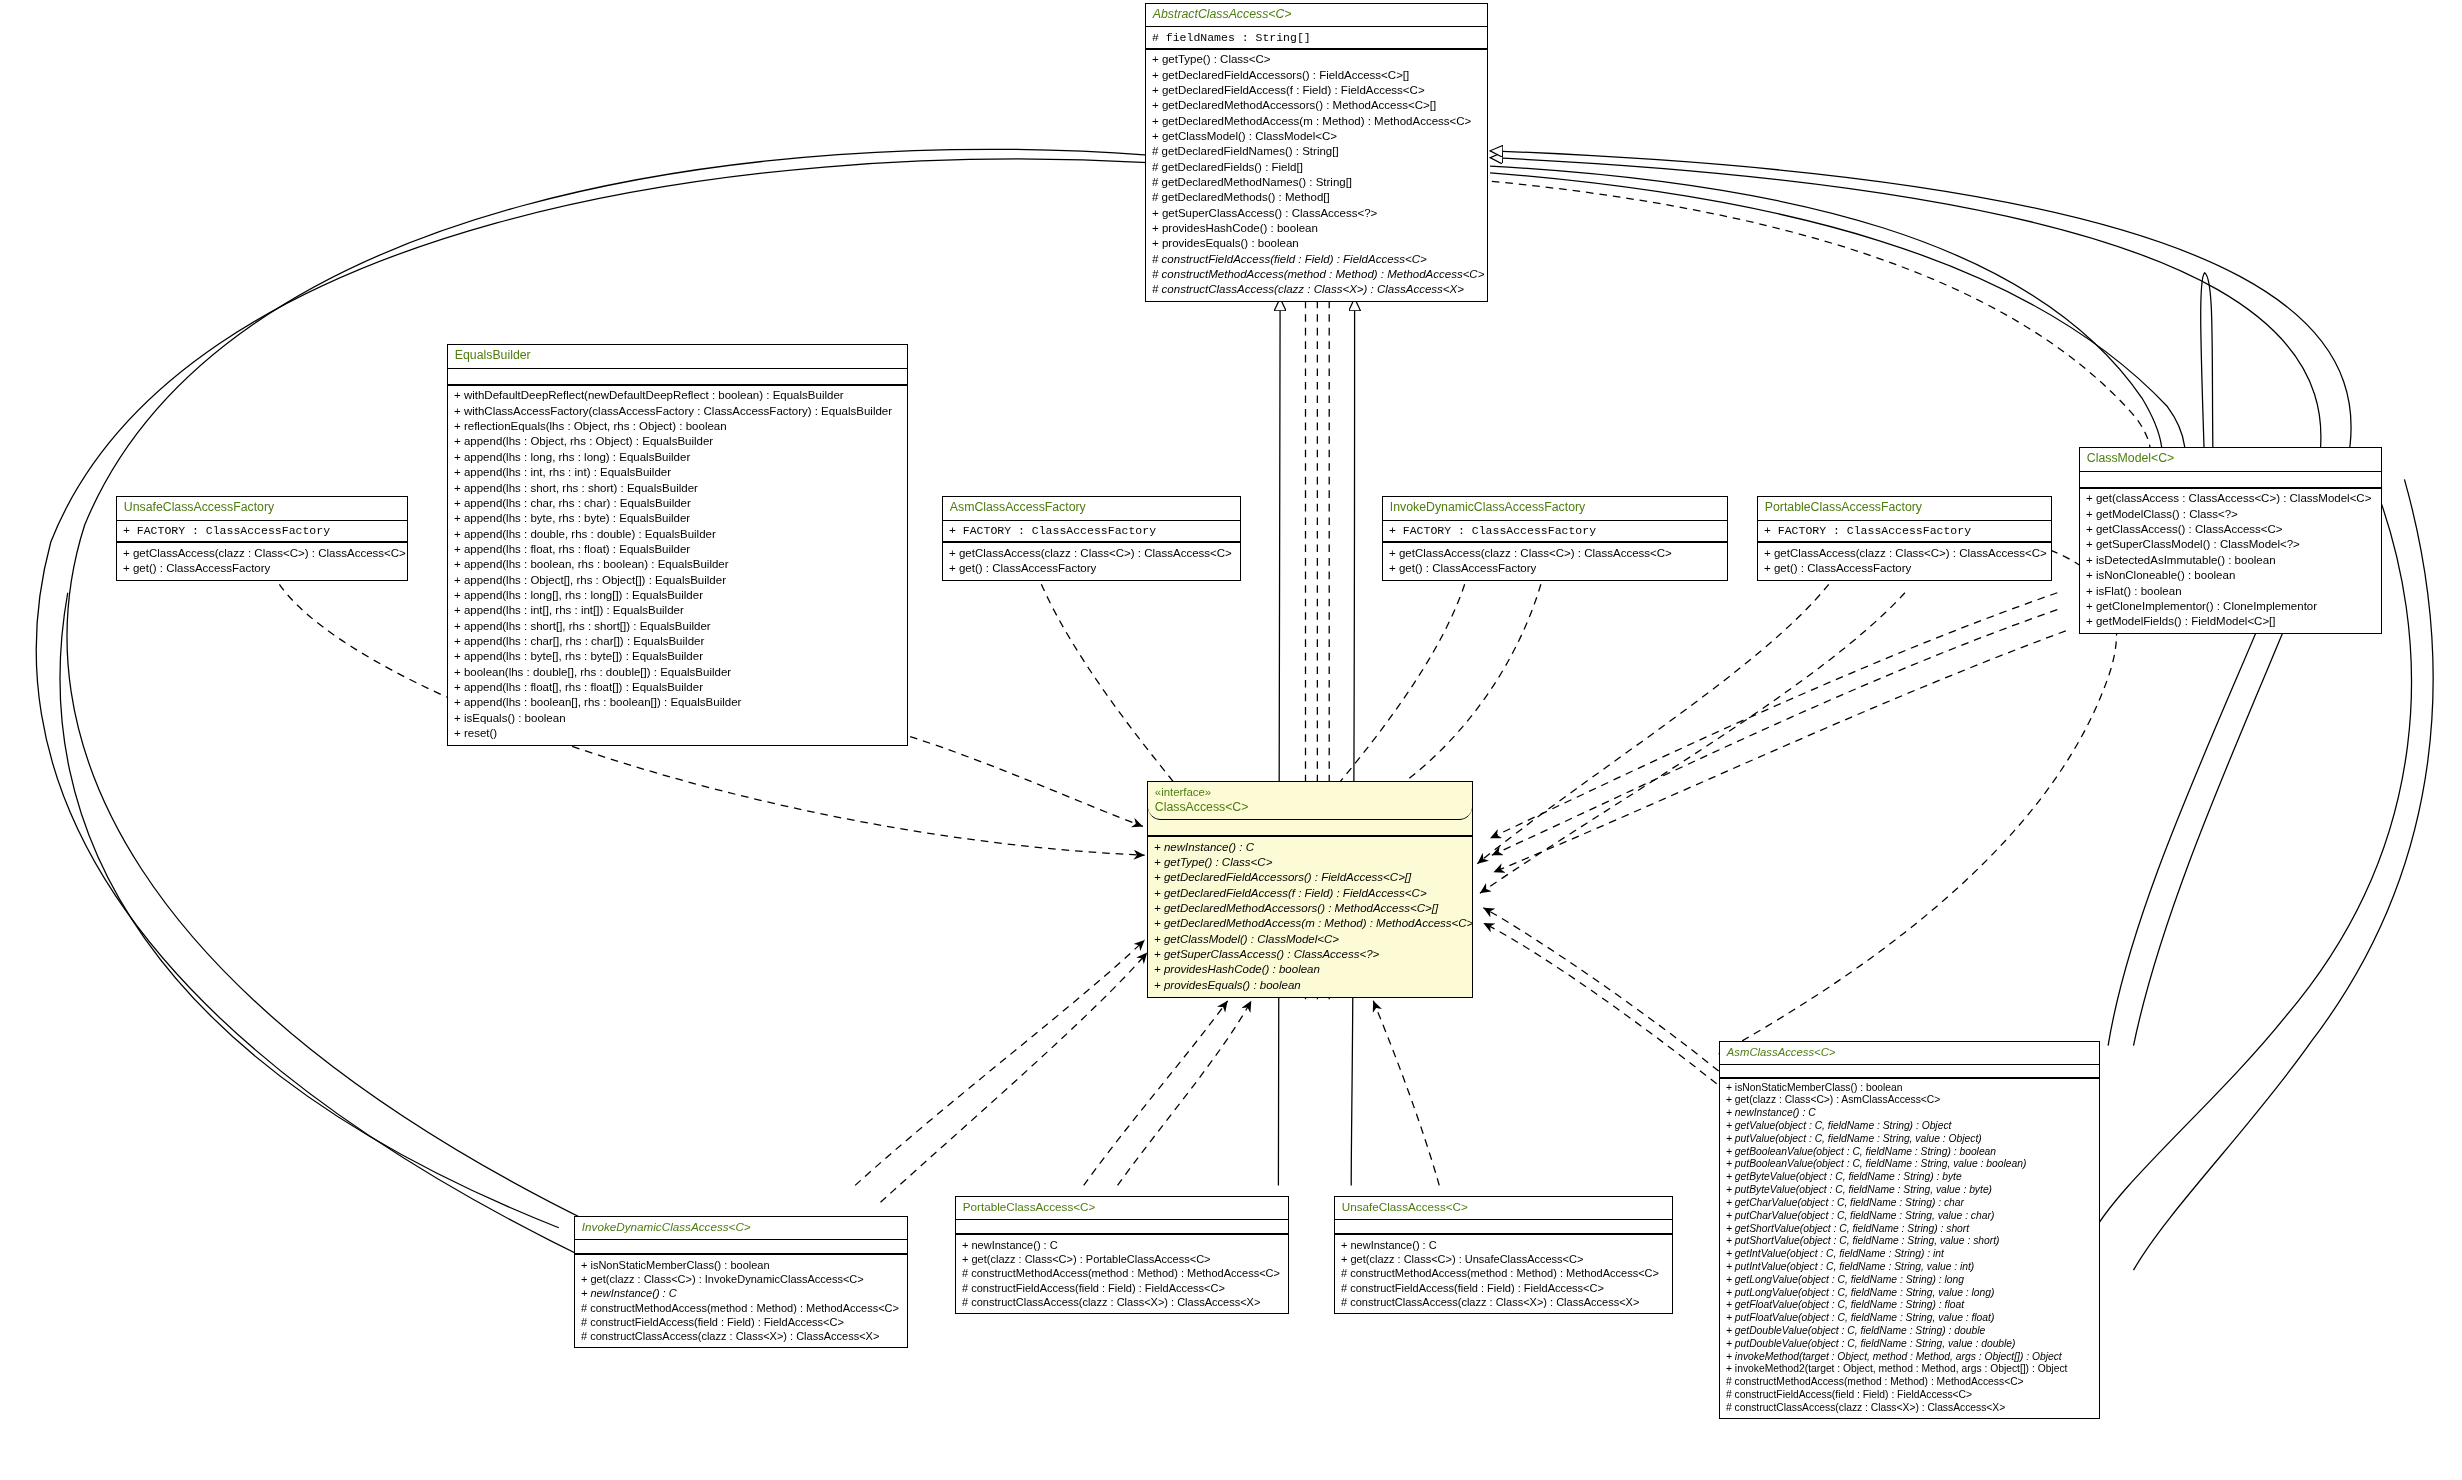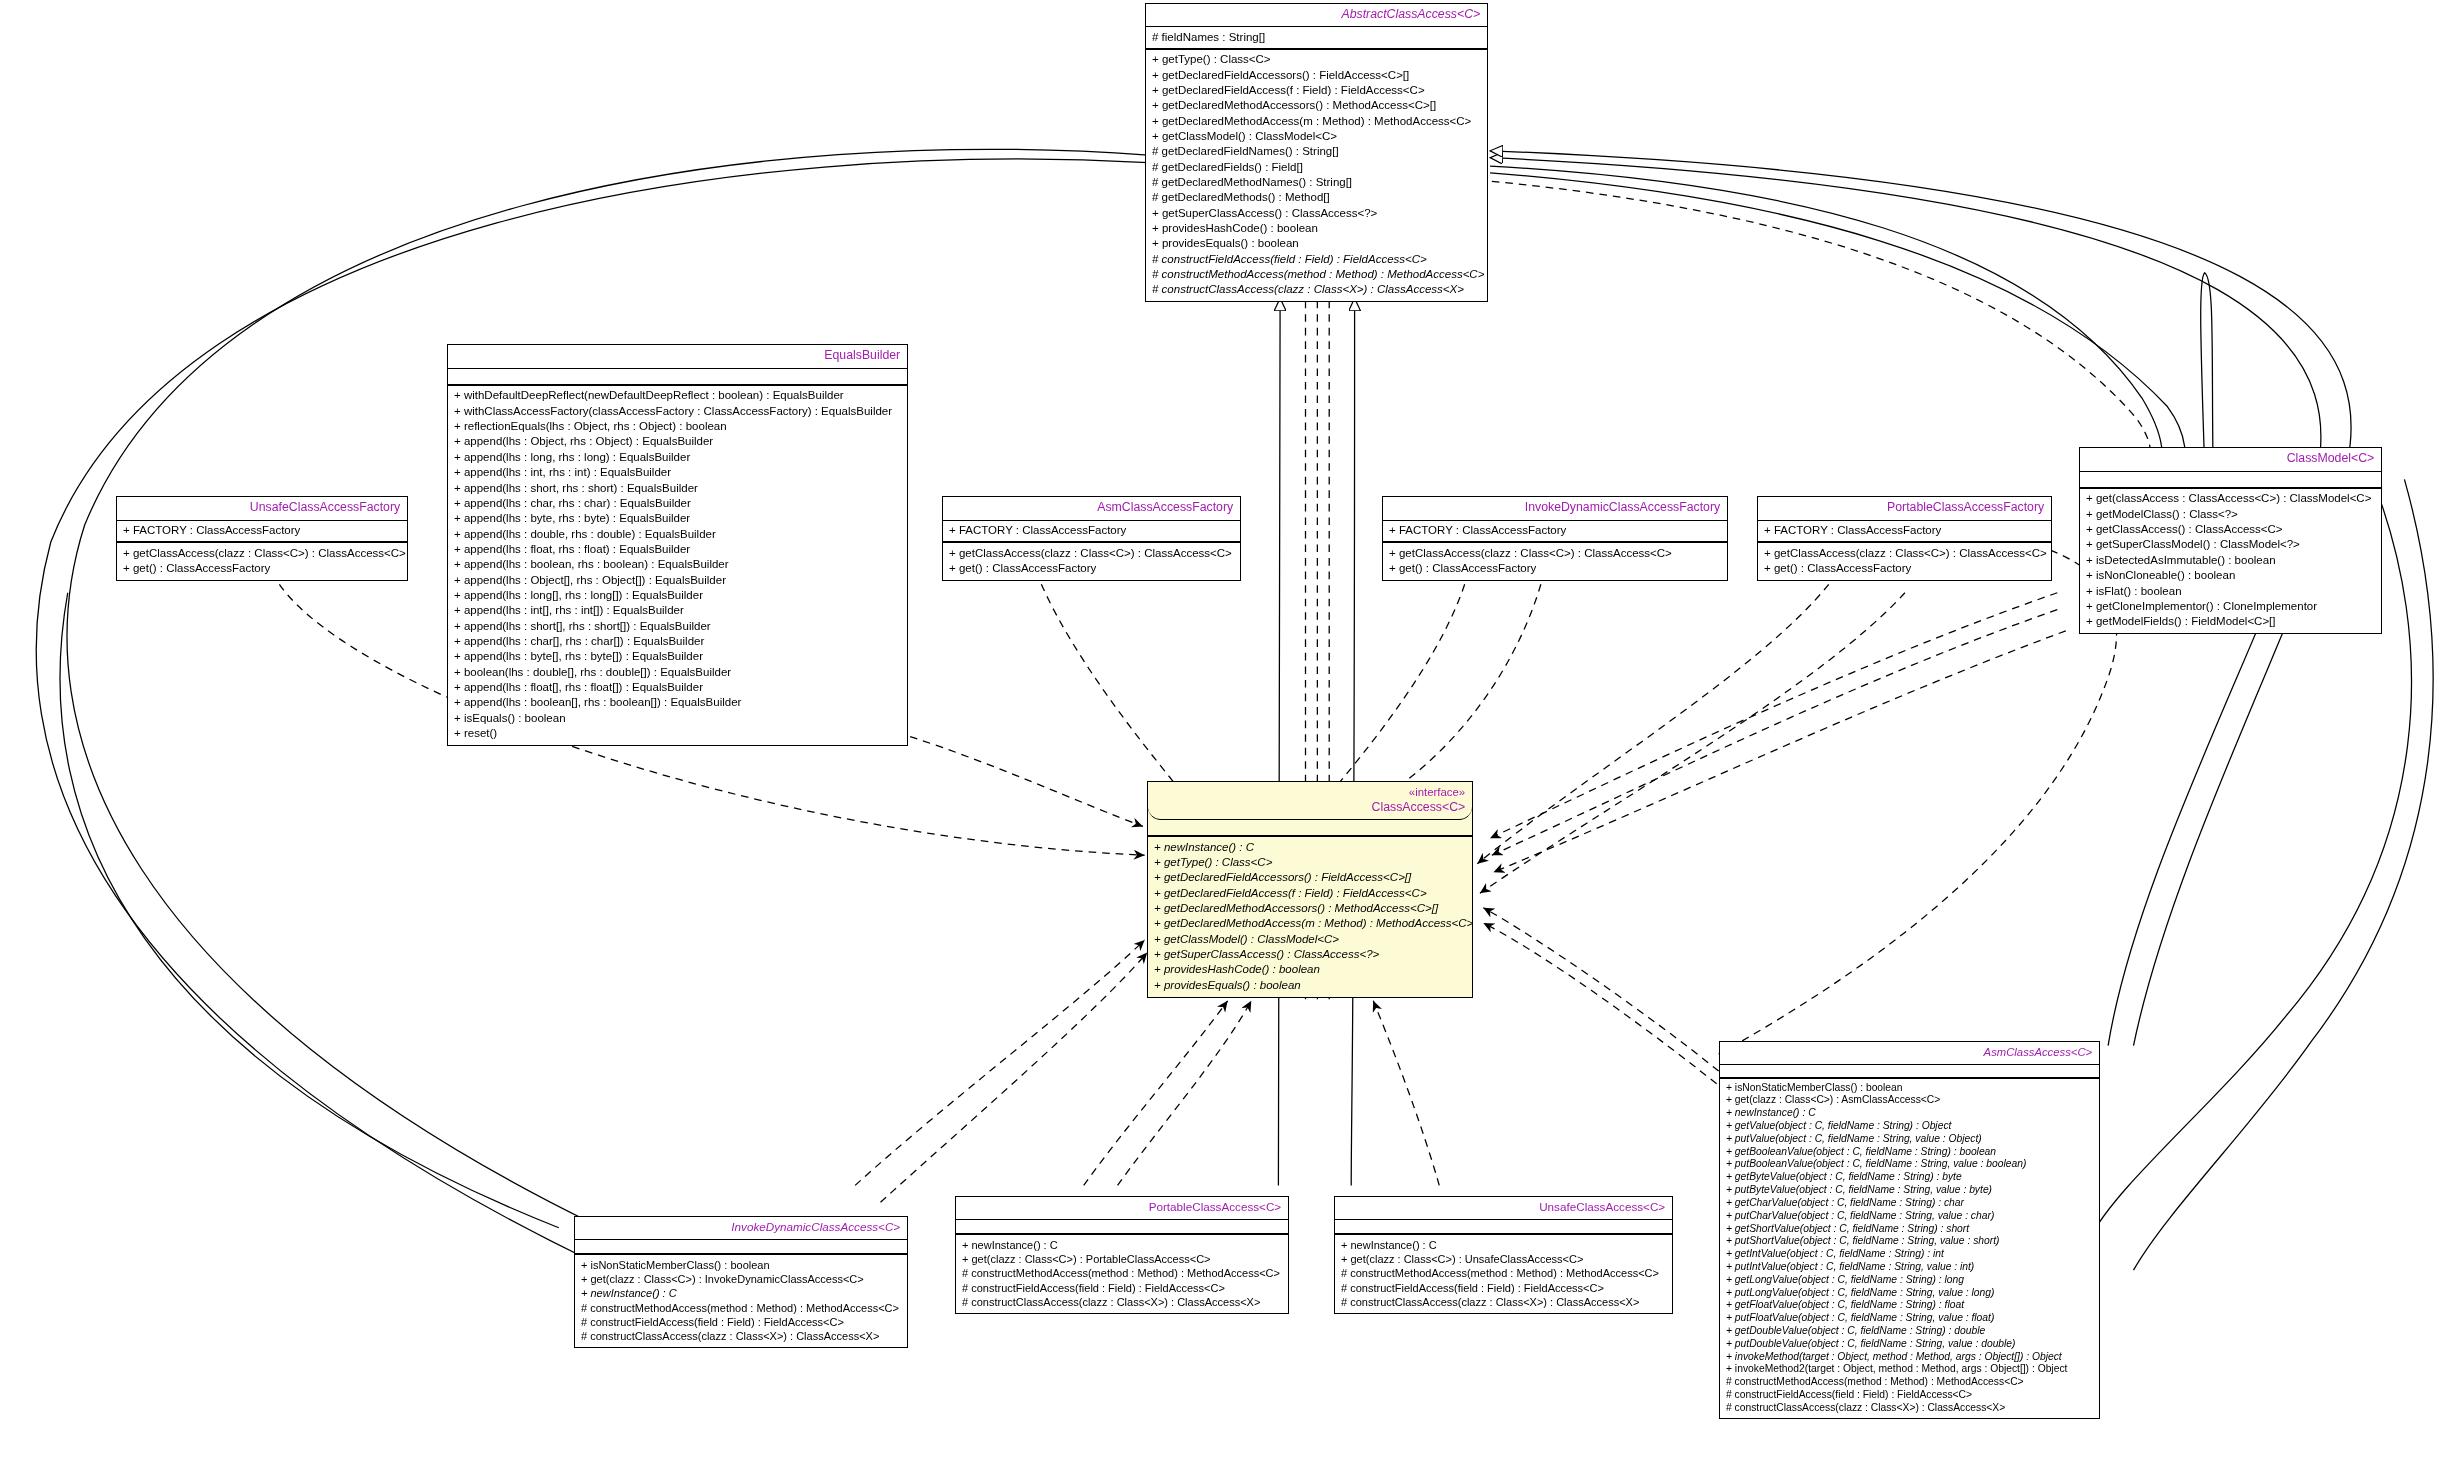--- a/index.html
+++ b/index.html
@@ -27,39 +27,40 @@
     border:1.4px solid #000000;
     background:#ffffff;
     z-index:5;
   }
   .uml.iface{
     background:#fcfbd5;
     border:1.7px solid #000000;
   }
   .uml .hdr{
     box-sizing:border-box;
-    text-align:right;
+    text-align:left;
     padding:3.4px 6.8px 4.2px 6.8px;
     border-bottom:1.4px solid #000000;
     font-size:12.3px;
     line-height:1.25;
-    color:#a21caf;
+    color:#4d7c0f;
     white-space:nowrap;
   }
   .uml.iface .hdr{ border-bottom:1.4px solid #000000;border-radius:13px; }
   .uml .hdr .stereo{ display:block; font-size:11.4px; }
   .uml .hdr .tname{ display:block; }
   .uml .hdr.ital .tname{ font-style:italic; }
   .uml .attrs{
     box-sizing:border-box;
     border-bottom:2px solid #000000;
     padding:2.5px 5.1px 2.5px 6px;
     min-height:15.2px;
     font-size:11.5px;
     line-height:1.33;
+    font-family:Liberation Mono, monospace;
   }
   .uml .ops{
     box-sizing:border-box;
     padding:2.5px 5.1px 3.4px 6px;
     font-size:11.5px;
     line-height:1.335;
   }
   .uml .row{
     white-space:nowrap;
     color:#000;

